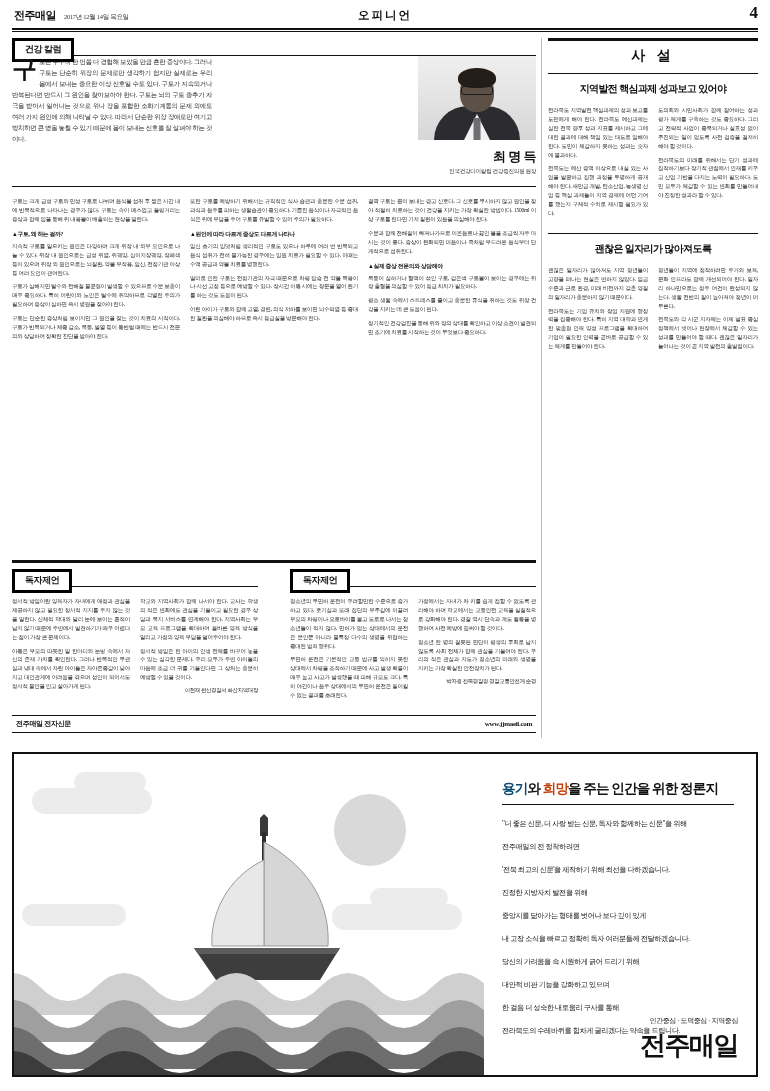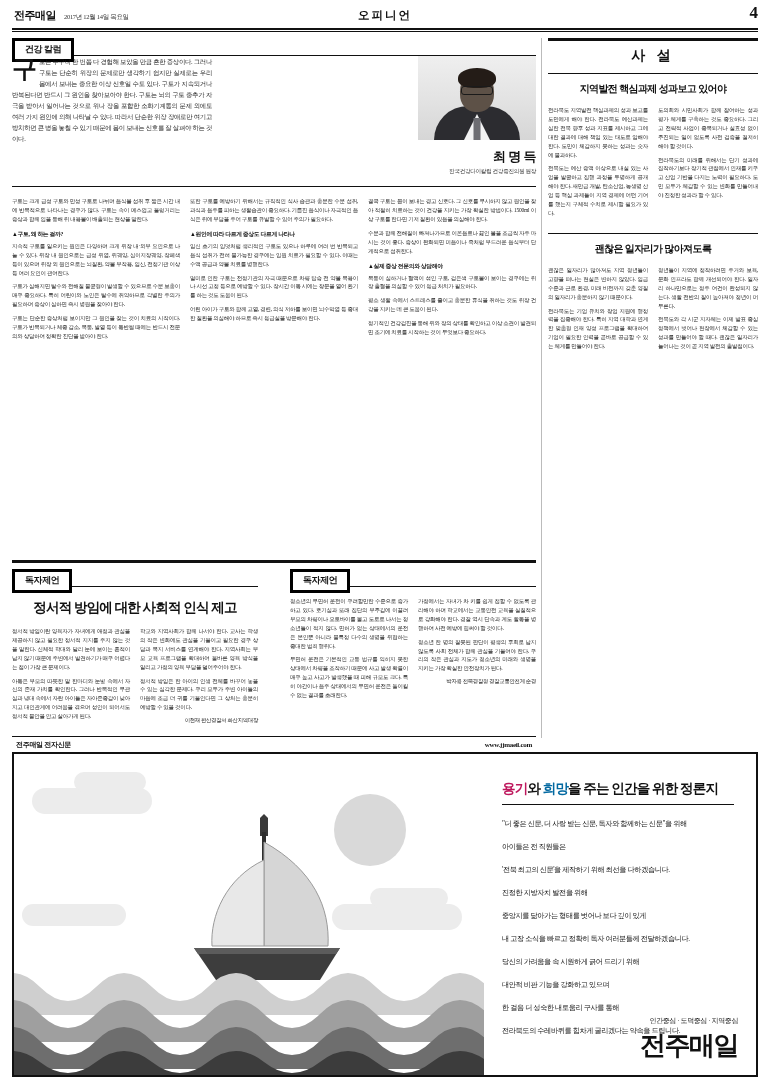--- a/index.html
+++ b/index.html
@@ -147,22 +147,22 @@
   }
   .cloud { position:absolute; border-radius:40px; background:#ececec; }
   .wave {
     position:absolute; left:-30px; width:560px; height:56px;
   }
   .ship {
     position:absolute; left:150px; top:58px; width:200px; height:190px;
   }
   .ad-text { flex:1; padding:26px 22px 16px 18px; position:relative; }
   .ad-title { font-size:13.5px; font-weight:bold; letter-spacing:-0.8px; margin-bottom:6px;}
-  .ad-title .yong { color:#be185d; }
-  .ad-title .hope { color:#0369a1; }
+  .ad-title .yong { color:#0c4a6e; }
+  .ad-title .hope { color:#c2410c; }
   .ad-rule { border-bottom:1px solid #111; margin:6px 0 12px; }
   .ad-p { font-size:7.2px; line-height:1.95; letter-spacing:-0.4px; margin:0 0 9px; color:#111;}
   .ad-foot { position:absolute; right:18px; bottom:12px; text-align:right;font-family:Liberation Serif, serif; }
   .ad-slogan { font-size:7px; letter-spacing:-0.4px; margin-bottom:2px; }
   .ad-logo { font-size:26px; font-weight:bold; letter-spacing:-1.5px; }
 </style>
 </head>
 <body>
 
 <div class="page">
@@ -266,21 +266,20 @@
   </div>
 
   <div class="op-block">
     <div style="border-top:2px solid #111; border-bottom:1px solid #111; height:3px;"></div>
     <div class="op-row">
 
       <div class="op-half">
         <div class="sec-tag-row" style="margin-top:6px;">
           <span class="sec-tag">독자제언</span>
         </div>
-        <div class="headline-sm">정서적 방임에 대한 사회적 인식 제고</div>
         <div class="cols">
           <div class="col">
             <div class="tiny">정서적 방임이란 양육자가 자녀에게 애정과 관심을 제공하지 않고 필요한 정서적 지지를 주지 않는 것을 말한다. 신체적 학대와 달리 눈에 보이는 흔적이 남지 않기 때문에 주변에서 발견하기가 매우 어렵다는 점이 가장 큰 문제이다.</div>
             <div class="tiny">아동은 부모의 따뜻한 말 한마디와 눈빛 속에서 자신의 존재 가치를 확인한다. 그러나 반복적인 무관심과 냉대 속에서 자란 아이들은 자아존중감이 낮아지고 대인관계에 어려움을 겪으며 성인이 되어서도 정서적 불안을 안고 살아가게 된다.</div>
           </div>
           <div class="col">
             <div class="tiny">학교와 지역사회가 함께 나서야 한다. 교사는 학생의 작은 변화에도 관심을 기울이고 필요한 경우 상담과 복지 서비스를 연계해야 한다. 지역사회는 부모 교육 프로그램을 확대하여 올바른 양육 방식을 알리고 가정의 양육 부담을 덜어주어야 한다.</div>
             <div class="tiny">정서적 방임은 한 아이의 인생 전체를 바꾸어 놓을 수 있는 심각한 문제다. 우리 모두가 주변 아이들의 마음에 조금 더 귀를 기울인다면 그 상처는 충분히 예방할 수 있을 것이다.</div>
             <div class="credit">이현재 완산경찰서 화산지역대장</div>
           </div>
@@ -342,21 +341,21 @@
         <path d="M0 22 Q28 0 56 22 T112 22 T168 22 T224 22 T280 22 T336 22 T392 22 T448 22 T504 22 T560 22 L560 44 L0 44 Z" fill="#3c3c3c"></path>
       </svg>
     </div>
 
     <div class="ad-text">
       <div class="ad-title">
         <span class="yong">용기</span><span>와 </span><span class="hope">희망</span><span>을 주는 인간을 위한 정론지</span>
       </div>
       <div class="ad-rule"></div>
       <div class="ad-p">"더 좋은 신문, 더 사랑 받는 신문, 독자와 함께하는 신문"을 위해</div>
-      <div class="ad-p">아이들은 전 직원들은</div>
+      <div class="ad-p">전주매일의 전 정착하려면</div>
       <div class="ad-p">'전북 최고의 신문'을 제작하기 위해 최선을 다하겠습니다.</div>
       <div class="ad-p">진정한 지방자치 발전을 위해</div>
       <div class="ad-p">중앙지를 닮아가는 형태를 벗어나 보다 깊이 있게</div>
       <div class="ad-p">내 고장 소식을 빠르고 정확히 독자 여러분들께 전달하겠습니다.</div>
       <div class="ad-p">당신의 가려움을 속 시원하게 긁어 드리기 위해</div>
       <div class="ad-p">대안적 비판 기능을 강화하고 있으며</div>
       <div class="ad-p">한 걸음 더 성숙한 내토움리 구사를 통해</div>
       <div class="ad-p">전라북도의 수레바퀴를 힘차게 굴리겠다는 약속을 드립니다.</div>
 
       <div class="ad-foot">

